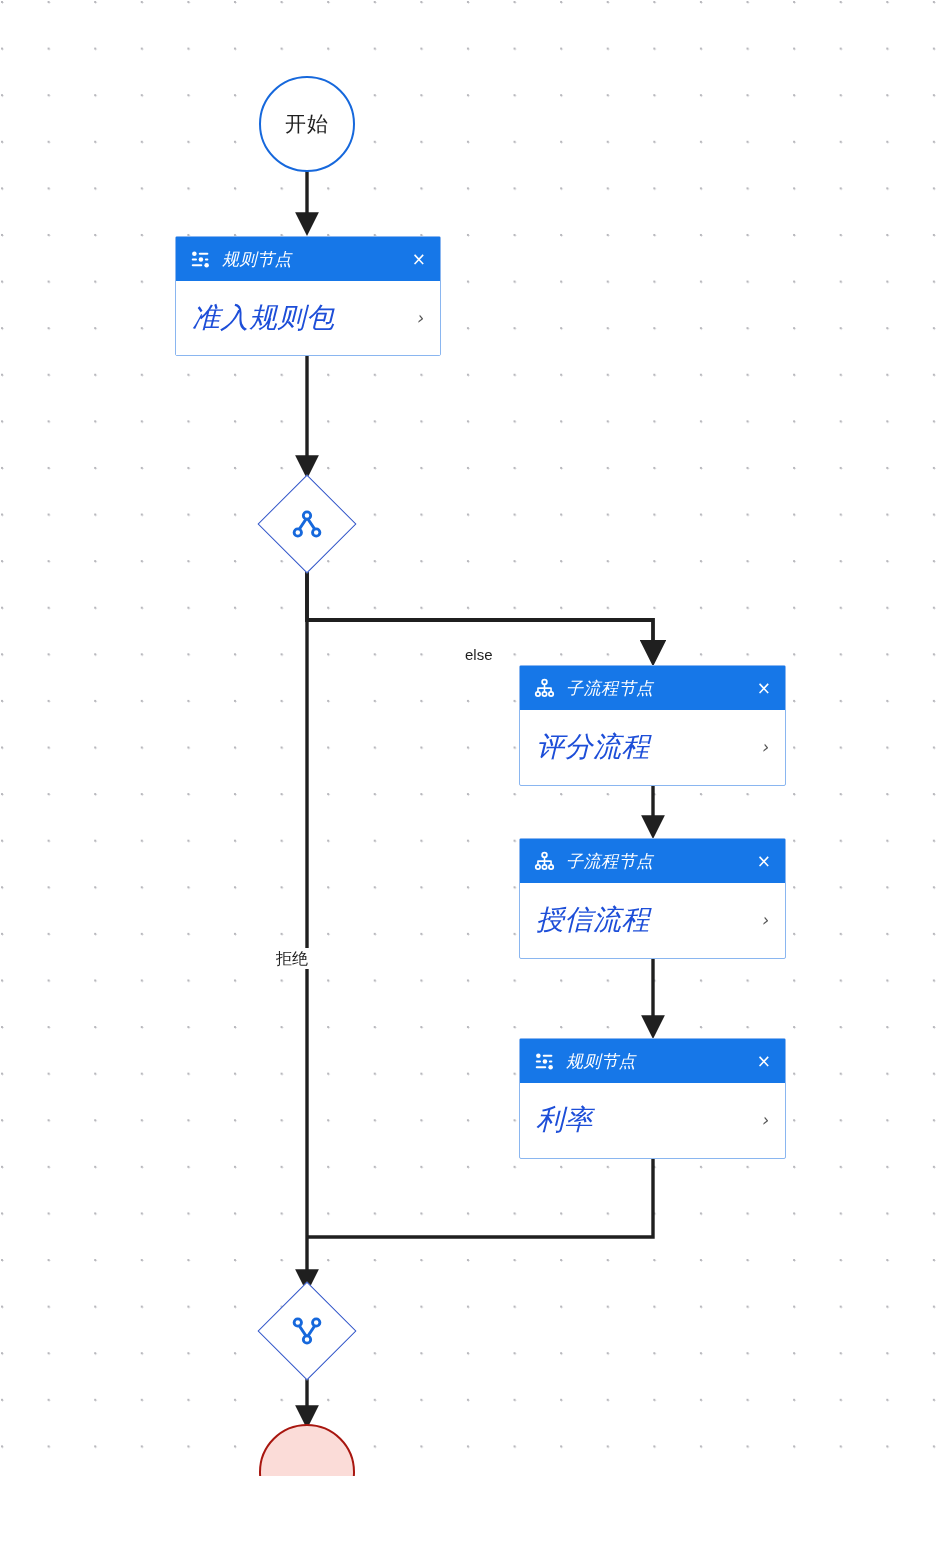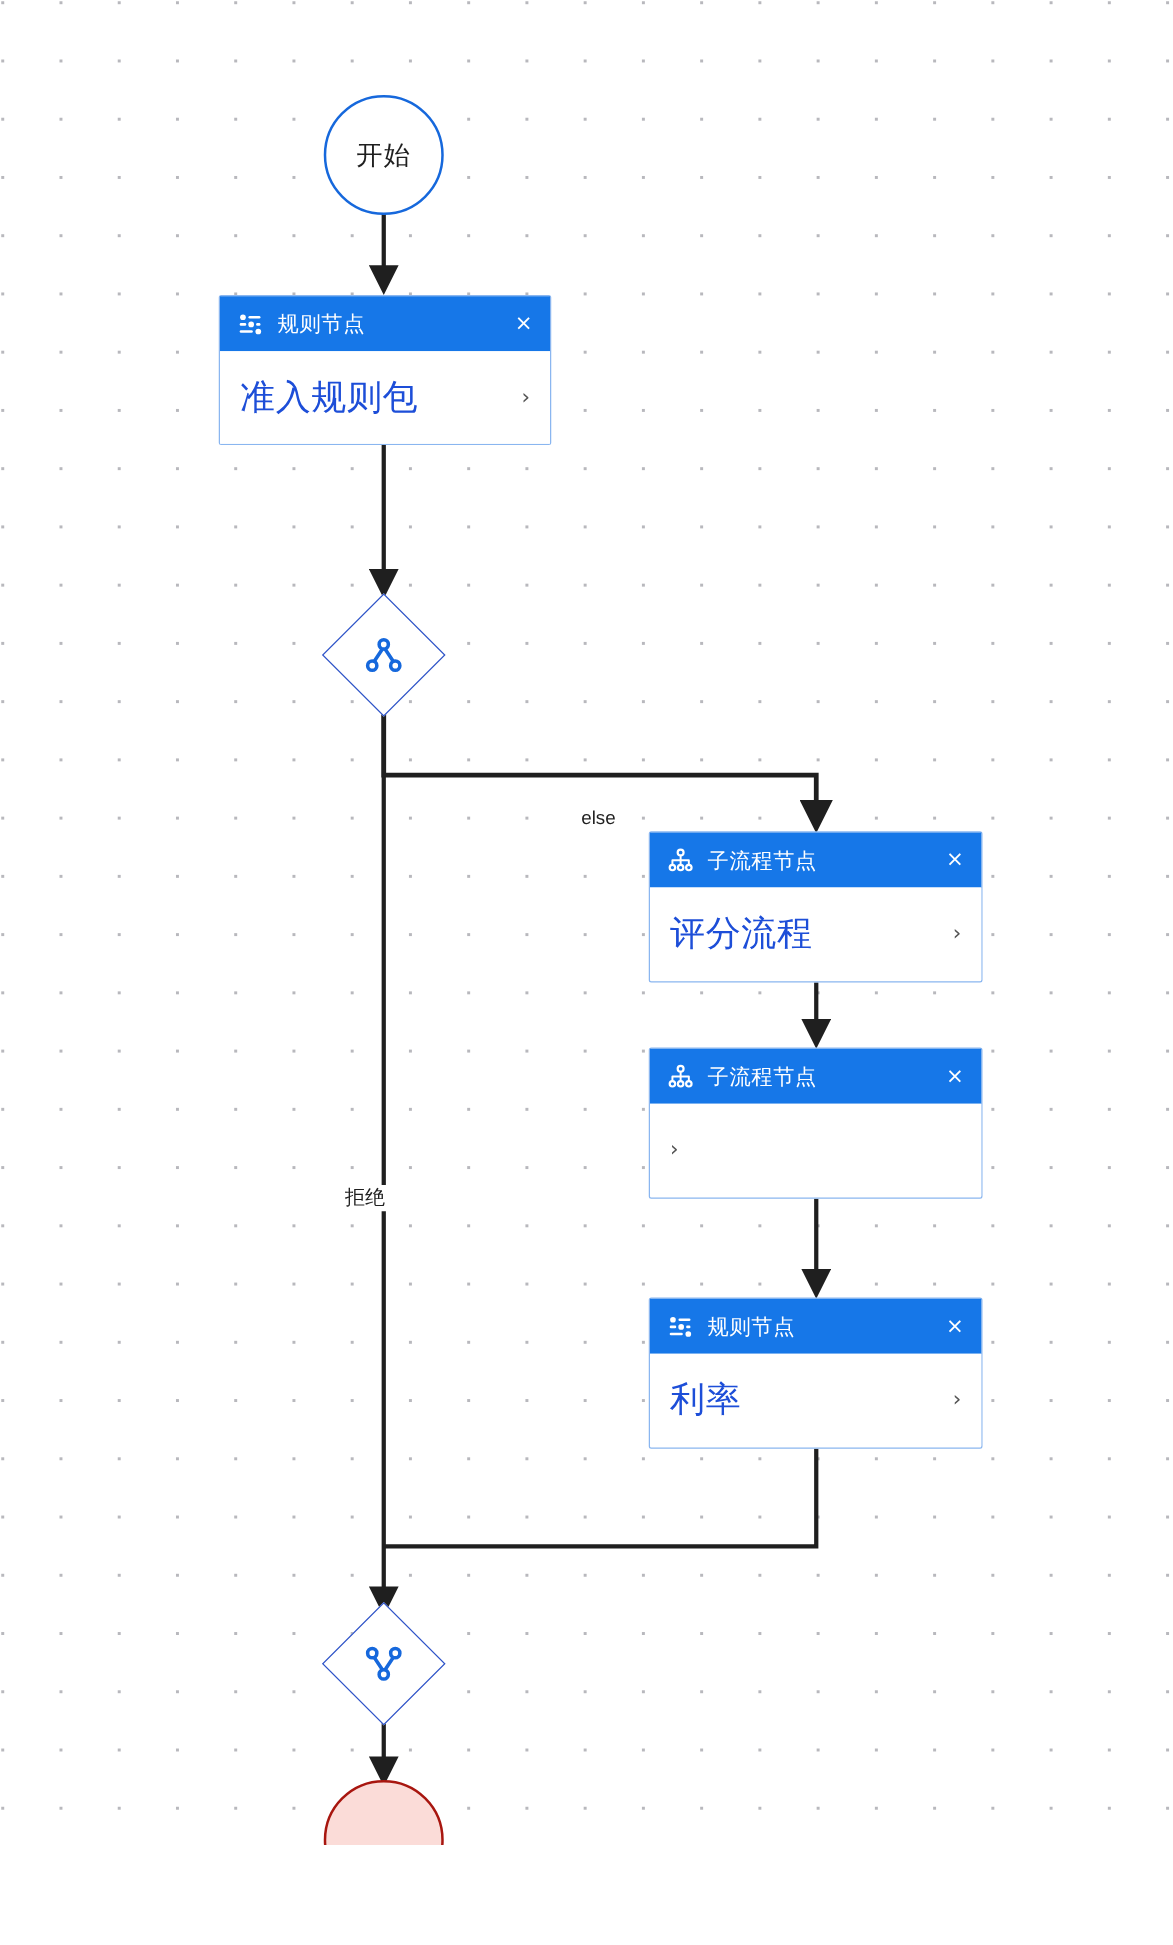--- a/index.html
+++ b/index.html
@@ -79,20 +79,21 @@
     display: block;
   }
 
   
   .node-card {
     position: absolute;
     box-sizing: border-box;
     border: 1px solid #8ab6f0;
     background: #ffffff;
     border-radius: 2px;
+    font-style: italic;
   }
   .node-card .card-header {
     height: 44px;
     background: #1677e8;
     display: flex;
     align-items: center;
     padding: 0 14px 0 14px;
     box-sizing: border-box;
   }
   .node-card .card-header .hdr-icon {
@@ -254,20 +255,21 @@
           <path d="M 12 7.4 L 12 11.6 M 4.5 11.6 L 19.5 11.6 M 4.5 11.6 L 4.5 15.6 M 12 11.6 L 12 15.6 M 19.5 11.6 L 19.5 15.6" stroke="#ffffff" stroke-width="1.8" fill="none" stroke-linecap="round"></path>
           <circle cx="4.5" cy="18.3" r="2.5" fill="none" stroke="#ffffff" stroke-width="2"></circle>
           <circle cx="12" cy="18.3" r="2.5" fill="none" stroke="#ffffff" stroke-width="2"></circle>
           <circle cx="19.5" cy="18.3" r="2.5" fill="none" stroke="#ffffff" stroke-width="2"></circle>
         </svg>
       </span>
       <span class="hdr-title">子流程节点</span>
       <span class="hdr-close">×</span>
     </div>
     <div class="card-body">
+      <span class="body-label">授信流程</span>
       <span class="body-chevron">›</span>
     </div>
   </div>
 
   <div class="node-card" style="left:519px; top:1038px; width:267px; height:121px;">
     <div class="card-header">
       <span class="hdr-icon">
         <svg viewBox="0 0 24 24" width="21" height="21" aria-hidden="true">
           <circle cx="5" cy="5.5" r="2.6" fill="#ffffff"></circle>
           <rect x="10" y="4.3" width="11" height="2.4" rx="1.2" fill="#ffffff"></rect>

